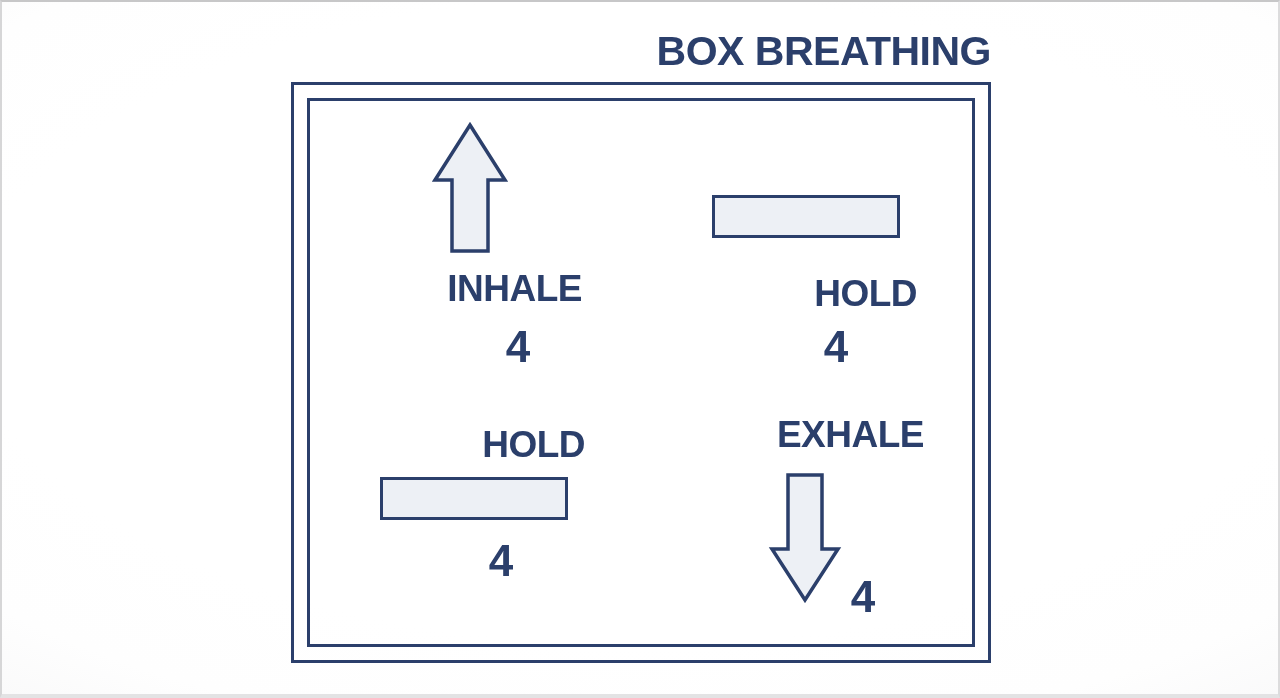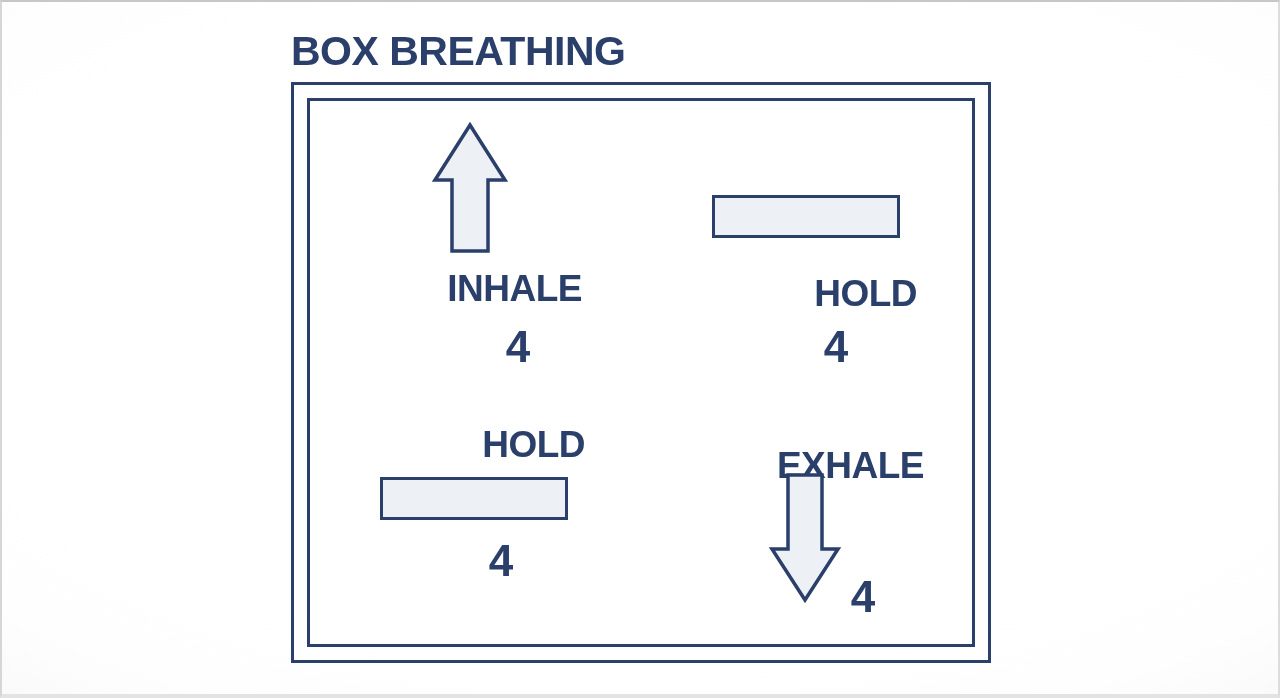--- a/index.html
+++ b/index.html
@@ -16,21 +16,21 @@
     border-top: 2px solid #c7c7c8;
     border-left: 2px solid #d6d6d7;
     border-right: 2px solid #dcdcdd;
     border-bottom: 4px solid #e3e3e4;
   }
 
   .title {
     position: absolute;
     left: 289px; top: 26px;
     width: 700px;
-    text-align: left;
+    text-align: right;
     font-size: 41px;
     font-weight: bold;
     letter-spacing: -0.5px;
     color: #2b3f6b;
   }
 
   .frame {
     position: absolute;
     left: 289px; top: 80px;
     width: 700px; height: 581px;
@@ -79,21 +79,21 @@
   .bar-top        { left: 710px; top: 193px; }
   .holdtop-label  { left: 695px; top: 271px; }
   .holdtop-count  { left: 784px; top: 320px; }
 
   
   .holdbottom-label { left: 363px; top: 422px; }
   .bar-bottom       { left: 378px; top: 475px; }
   .holdbottom-count { left: 449px; top: 534px; }
 
   
-  .exhale-label   { left: 702px; top: 412px; margin-top: 31px; }
+  .exhale-label   { left: 702px; top: 412px; }
   .arrow-down     { left: 766px; top: 471px; }
   .exhale-count   { left: 811px; top: 570px; }
 </style>
 </head>
 <body>
 
 <div class="page">
 
   <div class="title">BOX BREATHING</div>
 

